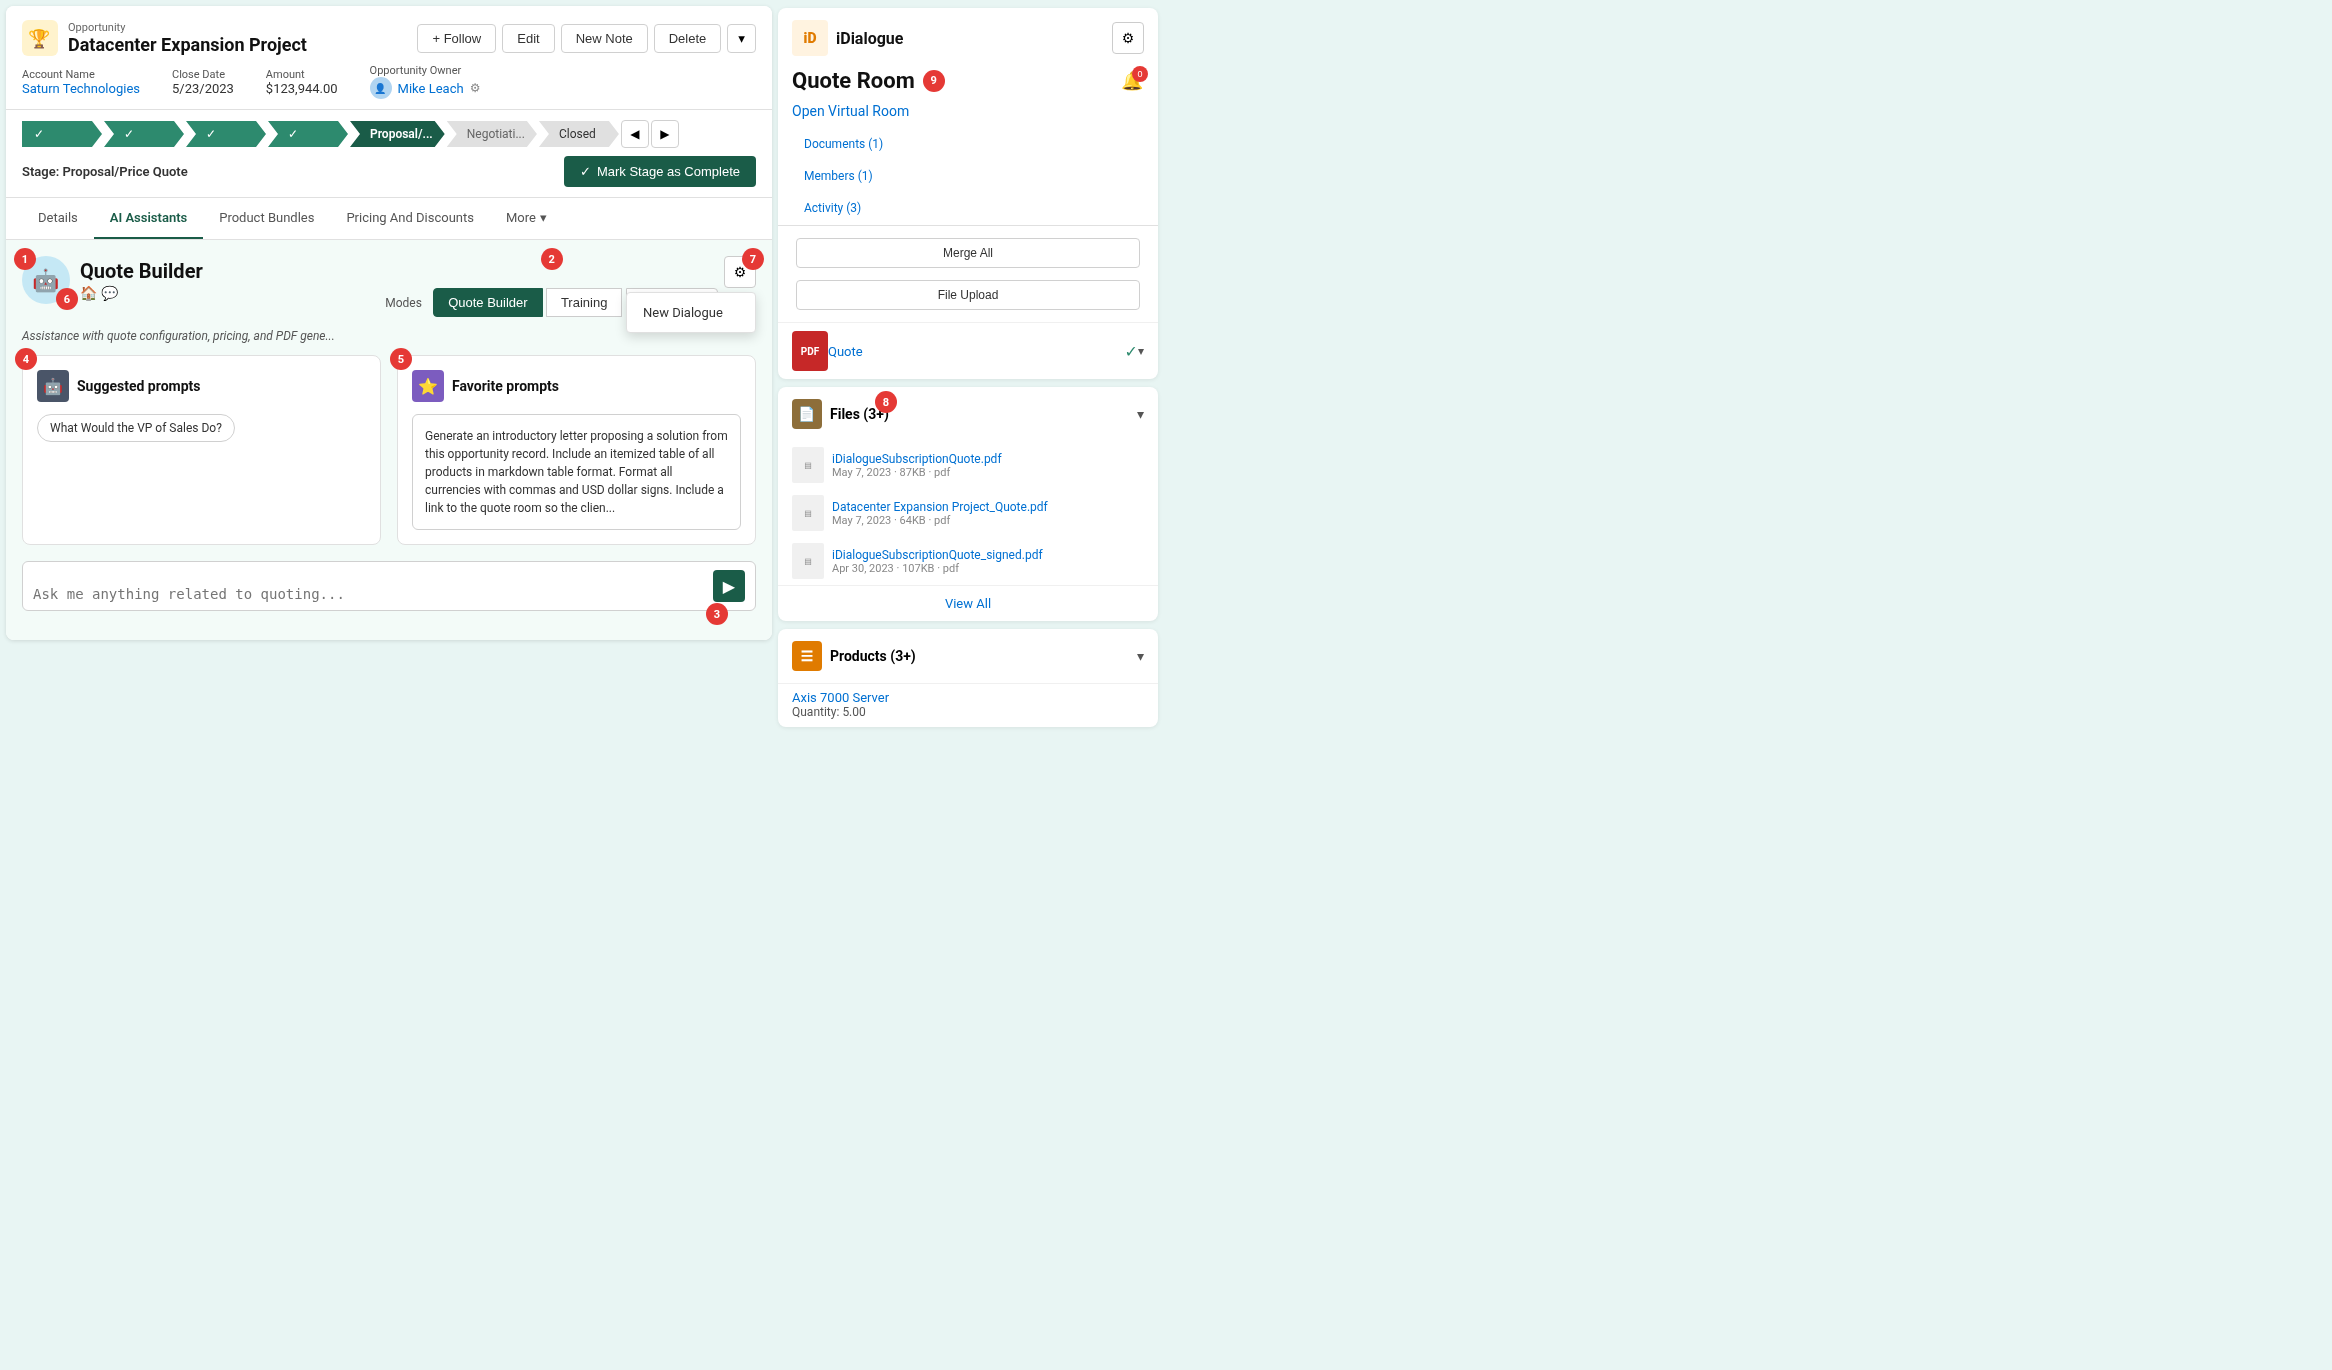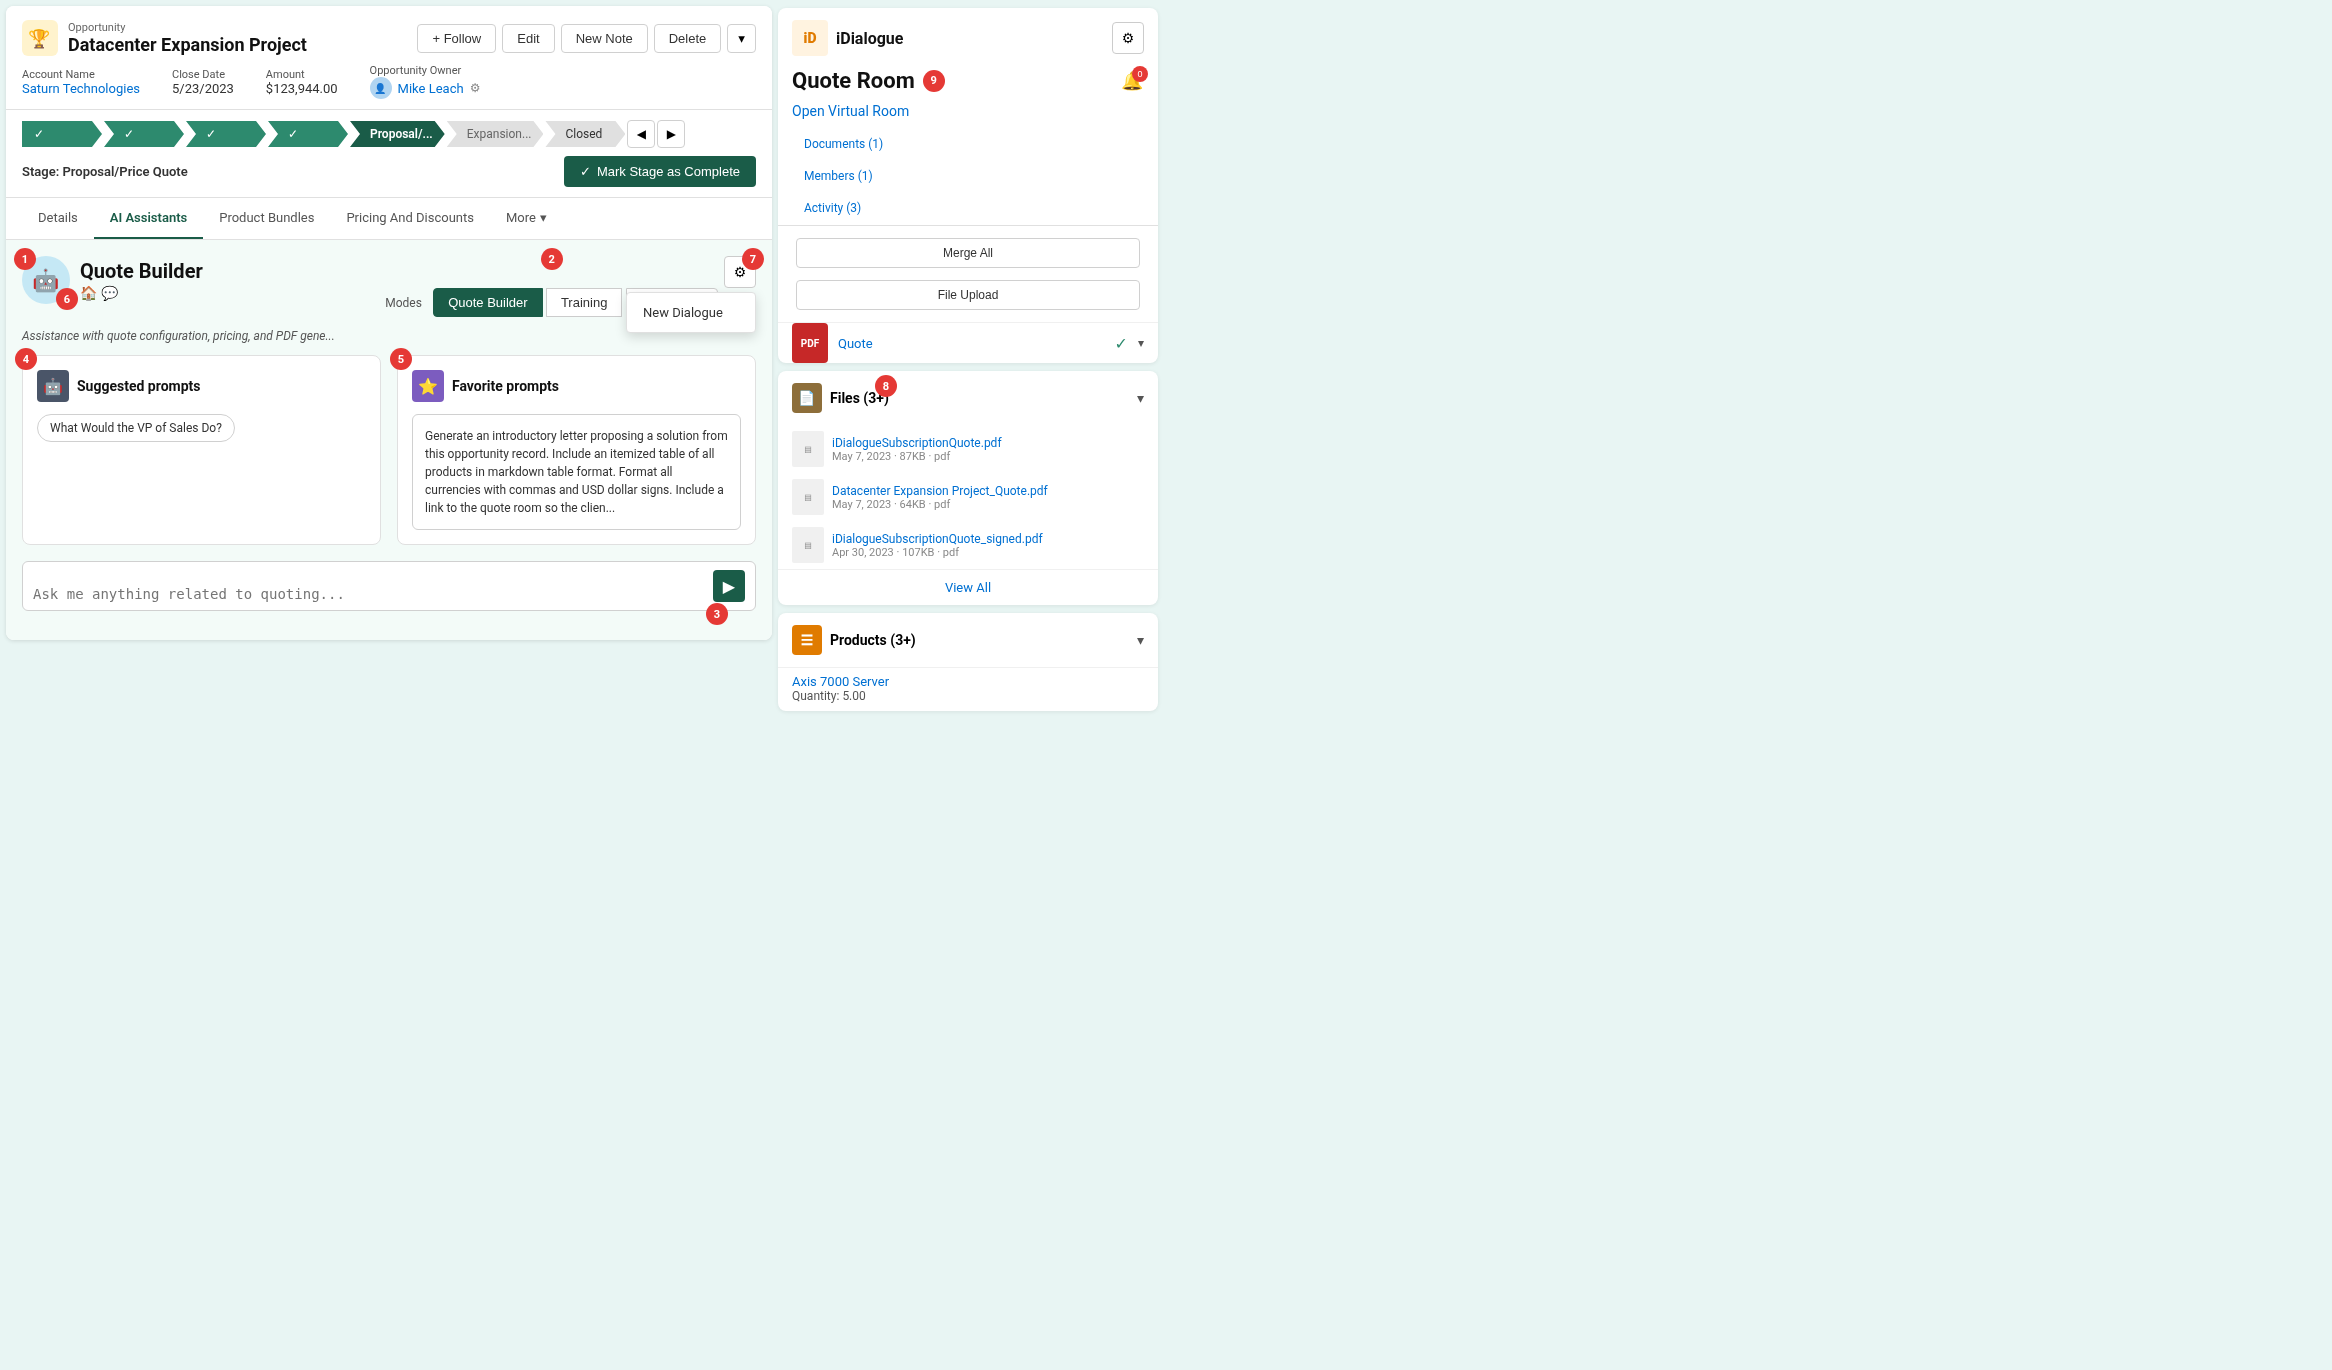--- a/index.html
+++ b/index.html
@@ -481,22 +481,21 @@
       background: white;
       cursor: pointer;
       font-size: 12px;
       color: #333;
     }
 
     
     .file-row {
       display: flex;
       align-items: center;
-      gap: 10px;
-      padding: 0 14px;
+      padding: 8px 14px;
       border-top: 1px solid #f0f0f0;
     }
     .pdf-icon {
       width: 36px; height: 40px;
       background: #c62828;
       border-radius: 4px;
       display: flex; align-items: center; justify-content: center;
       color: white;
       font-size: 10px;
       font-weight: 700;
@@ -715,21 +714,21 @@
     </div>
 
     <div class="stage-bar">
       <div class="stage-row" style="margin-bottom:8px;">
         <div class="stage-chevrons-wrapper">
           <div class="chevron-item chevron-done">✓</div>
           <div class="chevron-item chevron-done">✓</div>
           <div class="chevron-item chevron-done">✓</div>
           <div class="chevron-item chevron-done">✓</div>
           <div class="chevron-item chevron-active">Proposal/...</div>
-          <div class="chevron-item chevron-inactive">Expansion...</div>
+          <div class="chevron-item chevron-inactive">Negotiati...</div>
           <div class="chevron-item chevron-closed">Closed</div>
           <button class="stage-nav-btn">◀</button>
           <button class="stage-nav-btn">▶</button>
         </div>
       </div>
       <div class="stage-row">
         <div class="stage-label">Stage: Proposal/Price Quote</div>
         <button class="btn-complete">
           <span>✓</span>
           <span>Mark Stage as Complete</span>

